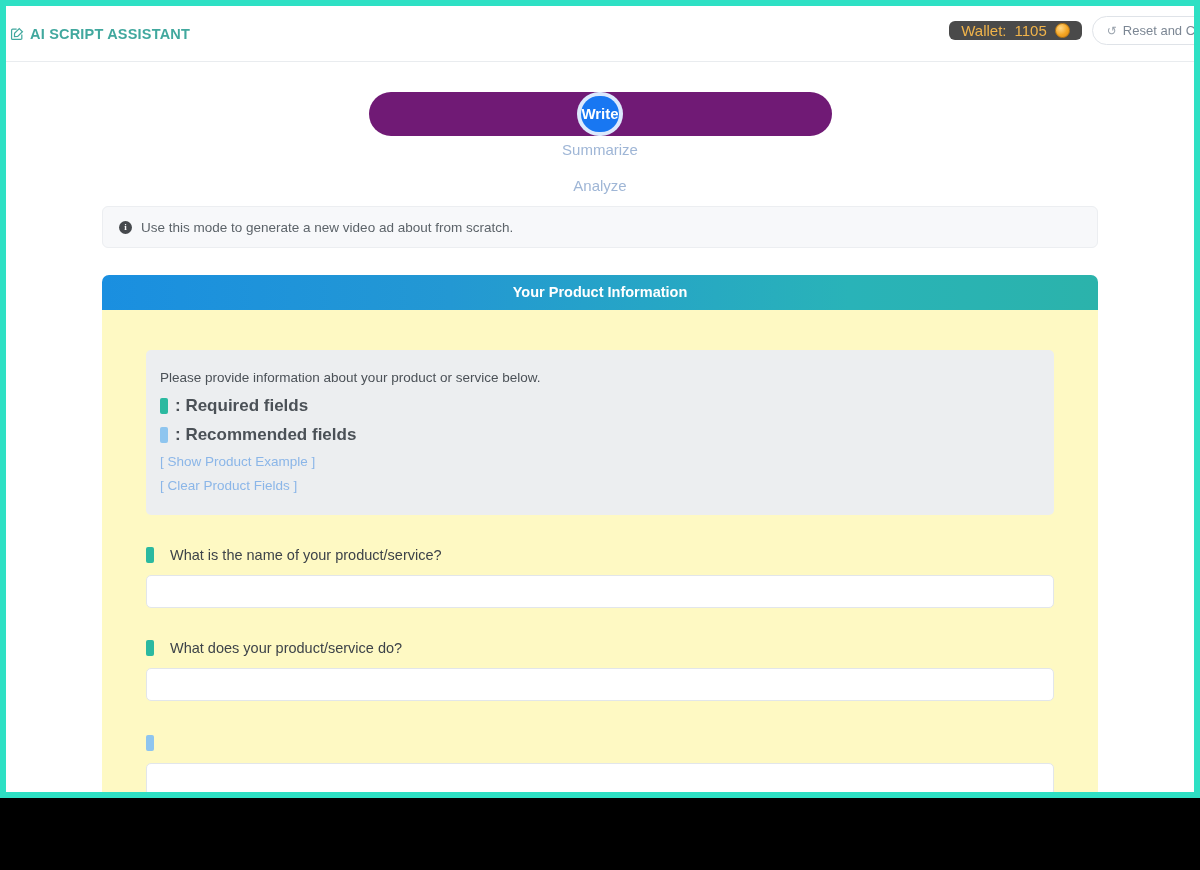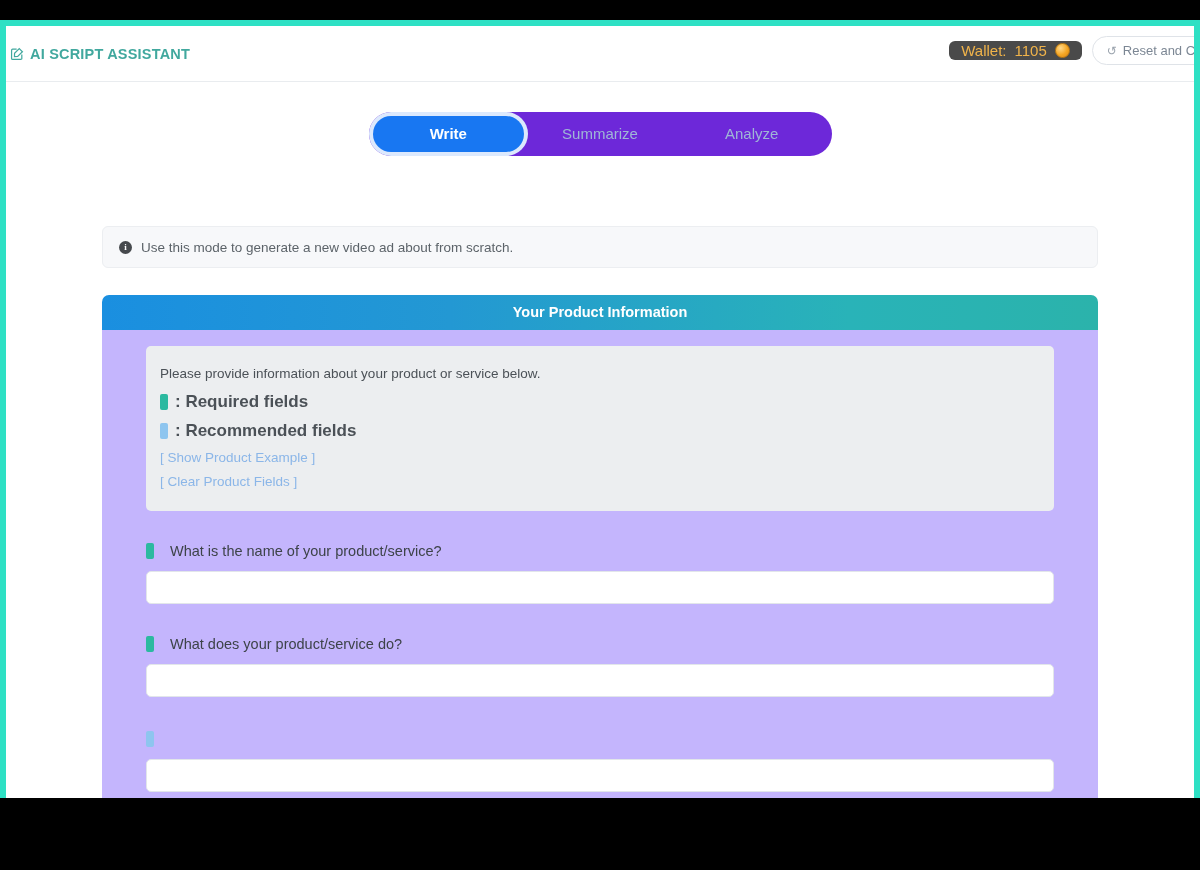--- a/index.html
+++ b/index.html
@@ -14,21 +14,20 @@
   }
 
   
   .frame {
     position: absolute;
     left: 0; top: 0;
     width: 1200px;
     height: 798px;
     background: #2ee0c4;
     padding: 6px;
-    margin-top: 20px;
   }
   .viewport {
     width: 100%;
     height: 100%;
     background: #ffffff;
     overflow: hidden;
     position: relative;
   }
 
   
@@ -107,27 +106,28 @@
   
   .page {
     background: #ffffff;
     height: calc(100% - 56px);
     overflow: hidden;
   }
 
   
   .tabs-wrap { display: flex; justify-content: center; padding-top: 30px; }
   .tabs {
-    background: #6d28d9;
+    background: #701a75;
     border-radius: 26px;
     display: flex;
     align-items: center;
     padding: 4px;
     width: 463px;
     height: 44px;
+    flex-direction: column;
   }
   .tab {
     flex: 1;
     text-align: center;
     font-size: 15px;
     color: #9fb6d6;
     line-height: 36px;
     border-radius: 20px;
   }
   .tab.active {
@@ -202,22 +202,22 @@
   .section-head {
     background: linear-gradient(90deg, #1a8fe0 0%, #2398d3 35%, #29b3b8 75%, #2bb3ab 100%);
     color: #ffffff;
     font-size: 14.5px;
     font-weight: bold;
     text-align: center;
     line-height: 35px;
     height: 35px;
   }
   .section-body {
-    background: #c4b5fd;
-    padding: 16px 44px 10px 44px;
+    background: #fef9c3;
+    padding: 40px 44px 10px 44px;
   }
 
   
   .instructions {
     background: #eceef0;
     border-radius: 5px;
     padding: 20px 14px 22px 14px;
     color: #4b5157;
     font-size: 13.5px;
   }

